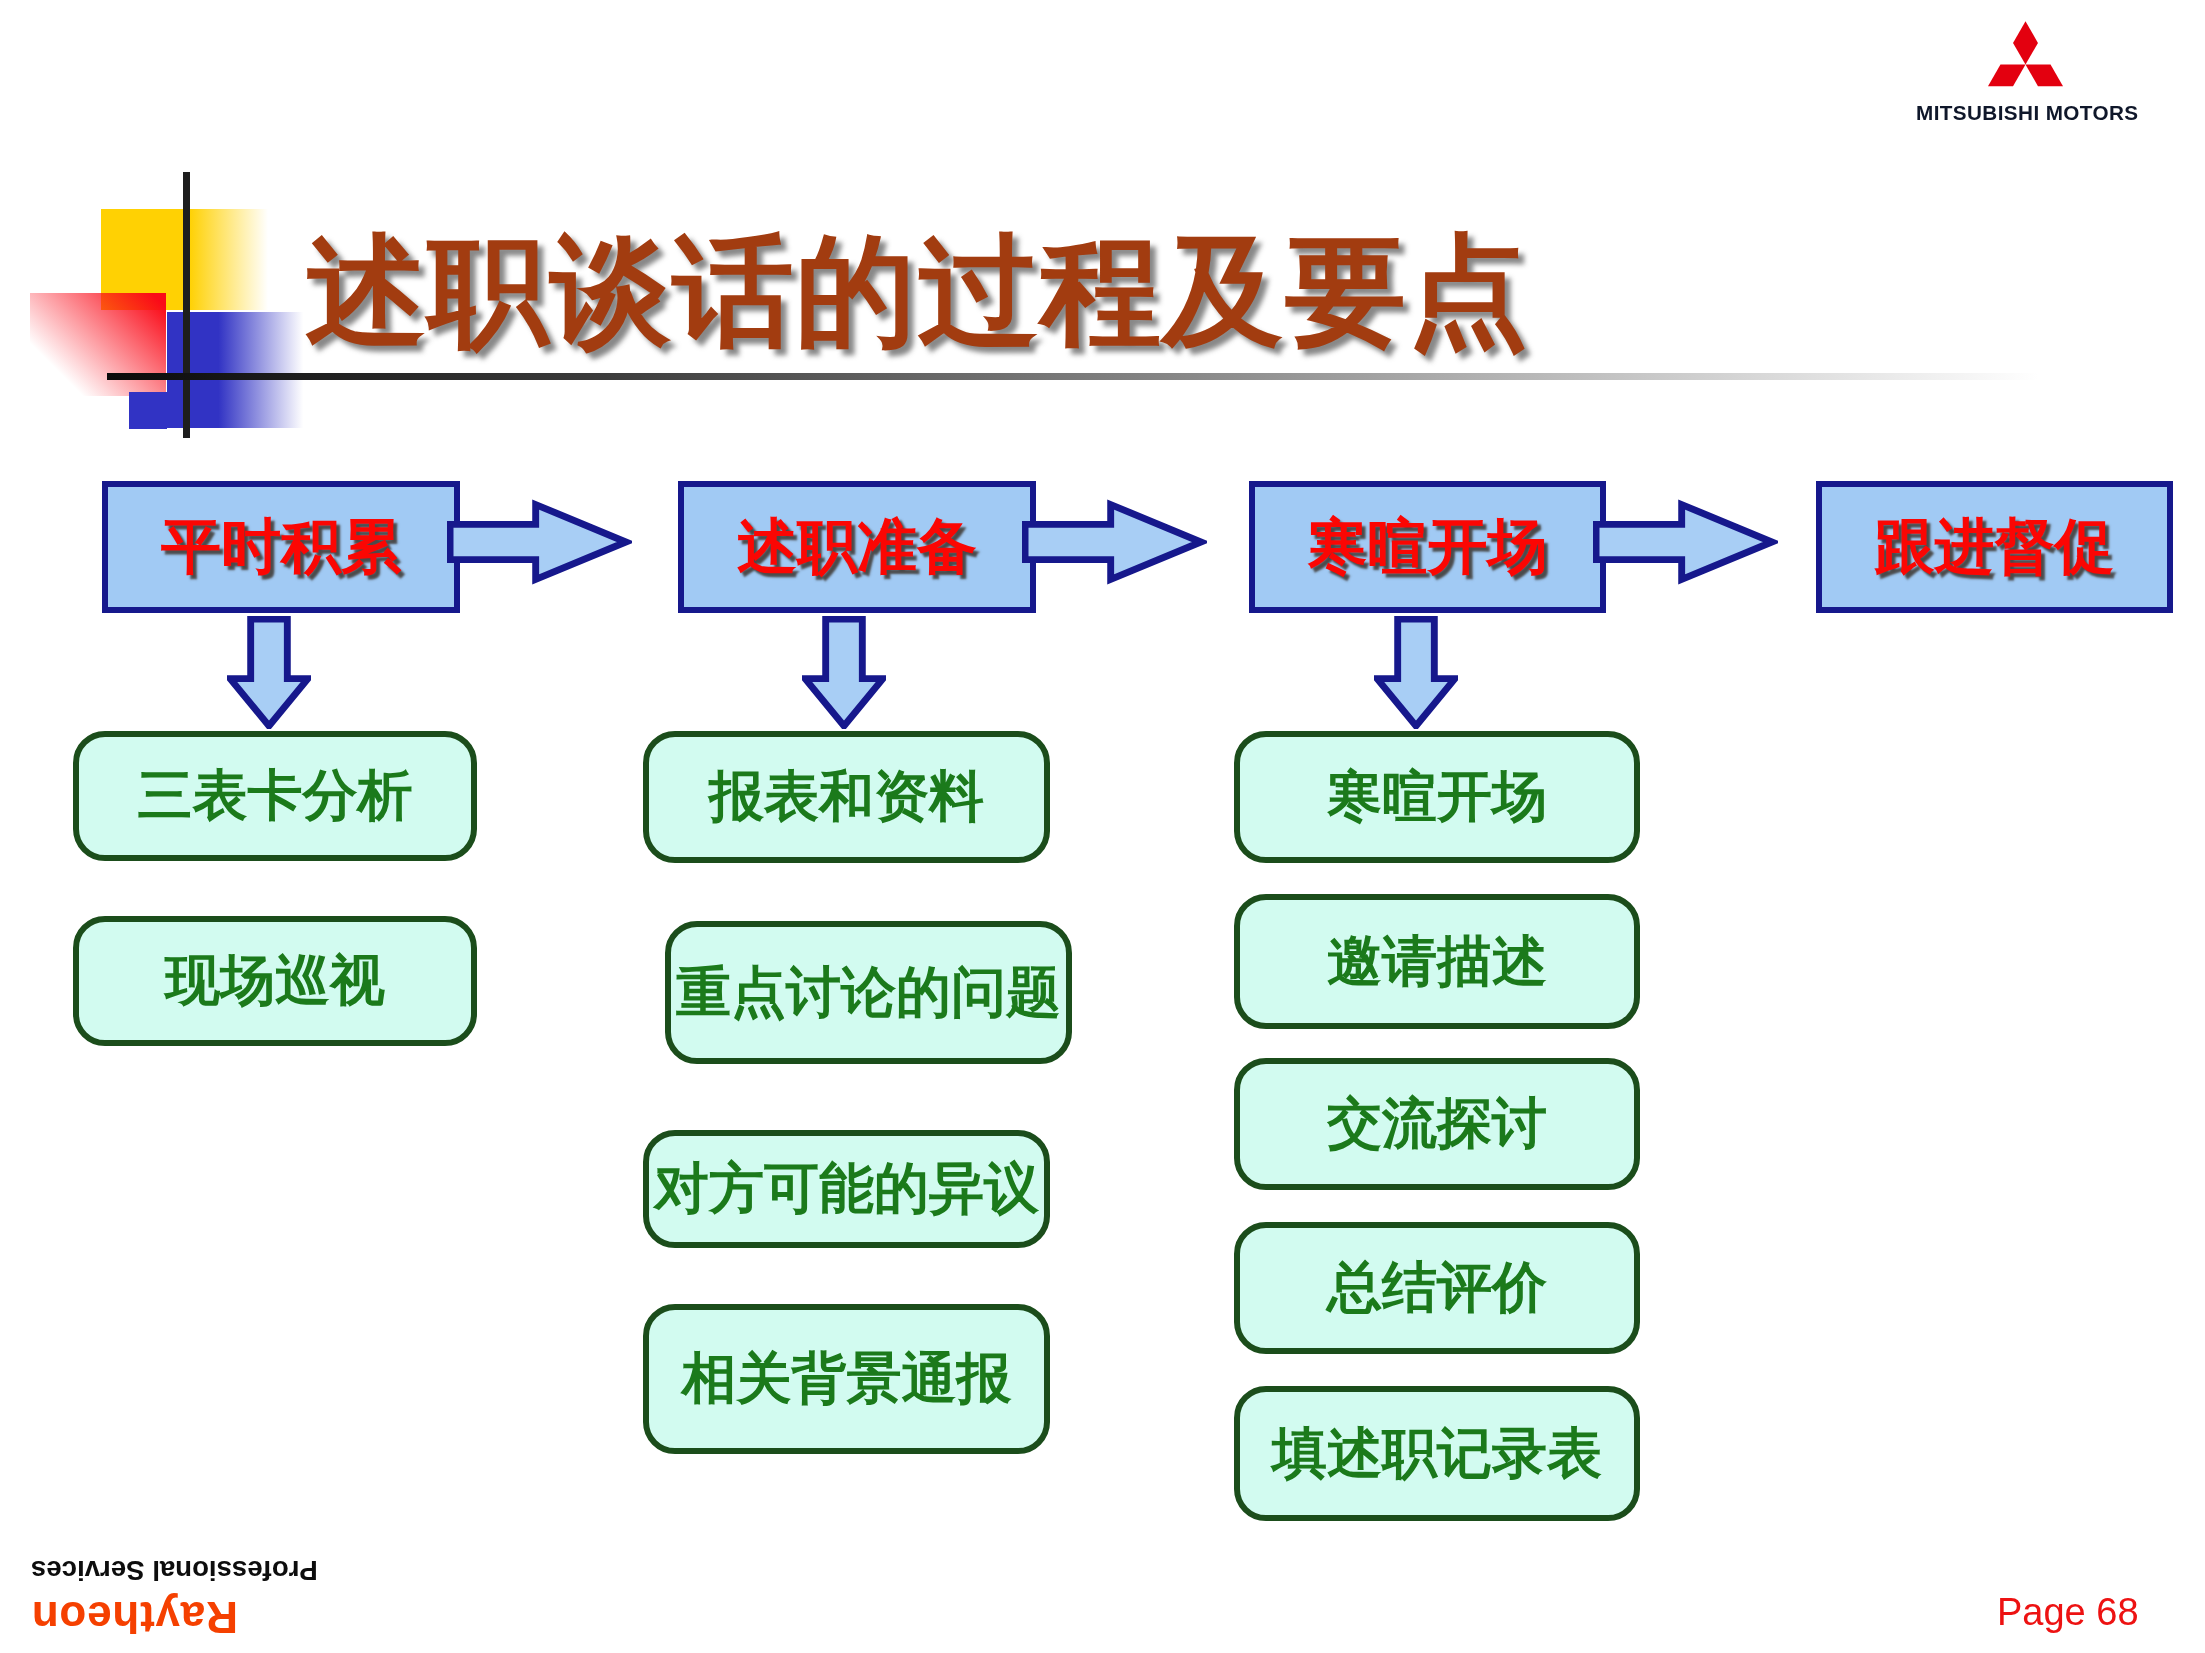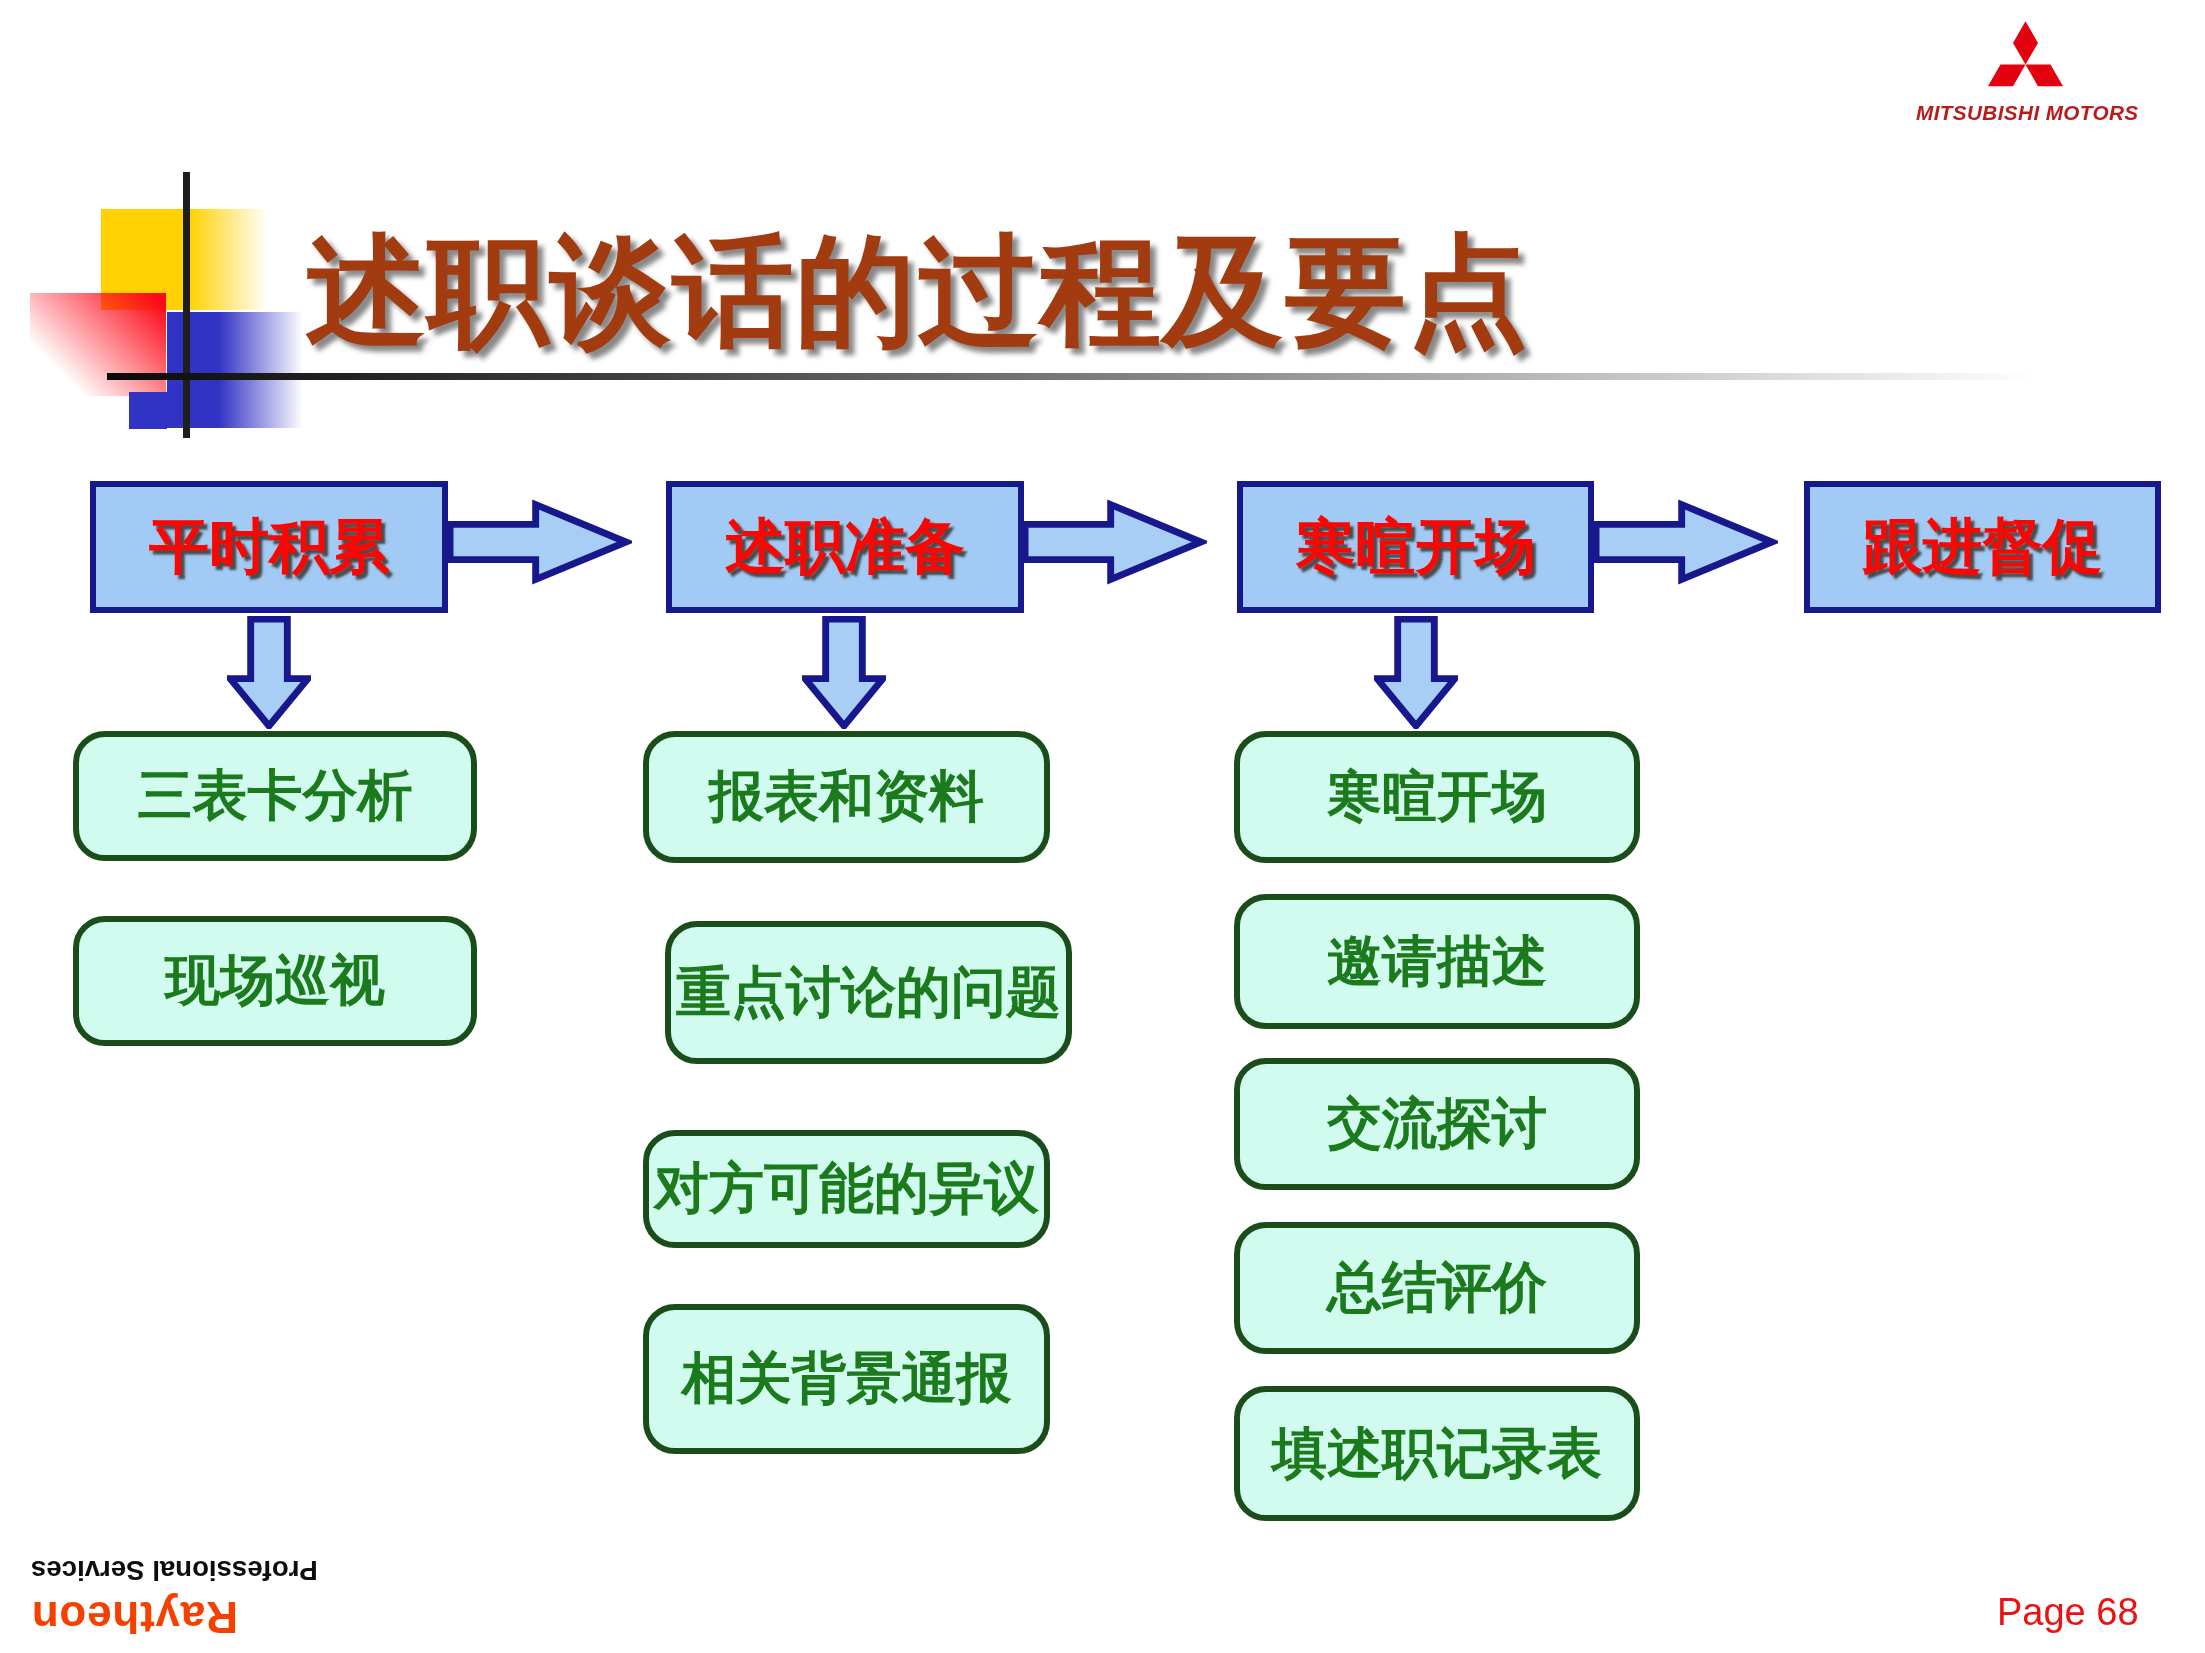--- a/index.html
+++ b/index.html
@@ -22,27 +22,27 @@
     background:linear-gradient(to right,#0a0a0a 0%,#3c3c3c 25%,#8a8a8a 55%,#cfcfcf 80%,rgba(255,255,255,0) 97%); }
   
   .title {
     position:absolute; left:305px; top:211px; margin:0;
     font-size:121px; font-weight:bold; letter-spacing:1.5px; white-space:nowrap;
     color:#A23C10; text-shadow:6.1px 6.1px 5.4px rgba(115,115,115,0.85);
   }
   
   .mmc { position:absolute; left:1916px; top:21.4px; width:218px; text-align:center; }
   .mmc svg { display:block; margin:0 auto; }
-  .mmc-word { margin-top:12.3px; font-size:20.7px; font-weight:bold; color:#b91c1c;
-    letter-spacing:0.4px; white-space:nowrap;font-style:italic; }
+  .mmc-word { margin-top:12.3px; font-size:20.7px; font-weight:bold; color:#0f172a;
+    letter-spacing:0.4px; white-space:nowrap; }
   
   .stage {
     position:absolute; top:481px; height:132px; box-sizing:border-box;
     background:#A1CAF4; border:6.1px solid #16188C;
-    display:flex; align-items:center; justify-content:center;
+    display:flex; align-items:center; justify-content:center;margin-left:12px;
   }
   .stage-label { font-size:60px; font-weight:bold; color:#FB0603;
     text-shadow:3.8px 3.8px 2.3px #4A4A4A; white-space:nowrap; }
   
   .item {
     position:absolute; box-sizing:border-box;
     background:#D2FBF0; border:6.1px solid #1B4D1B; border-radius:32px;
     display:flex; align-items:center; justify-content:center;
   }
   .item-label { font-size:55px; font-weight:bold; color:#1B7A1B; white-space:nowrap; }

